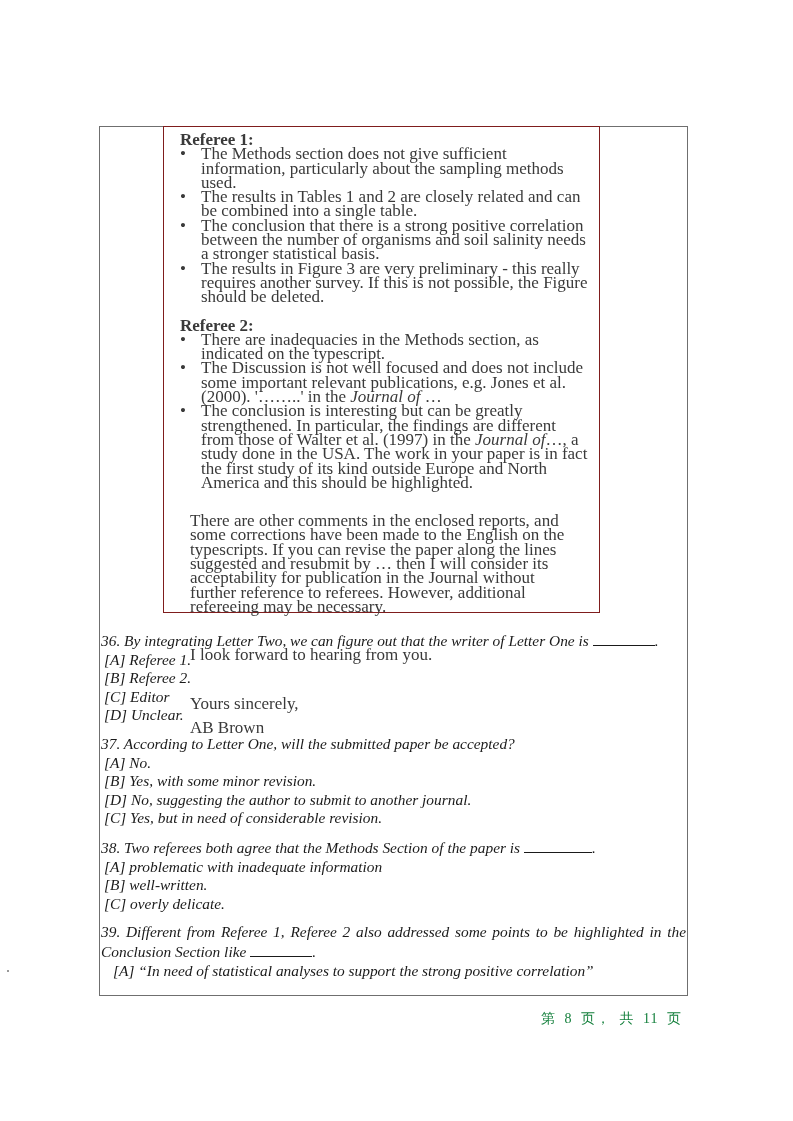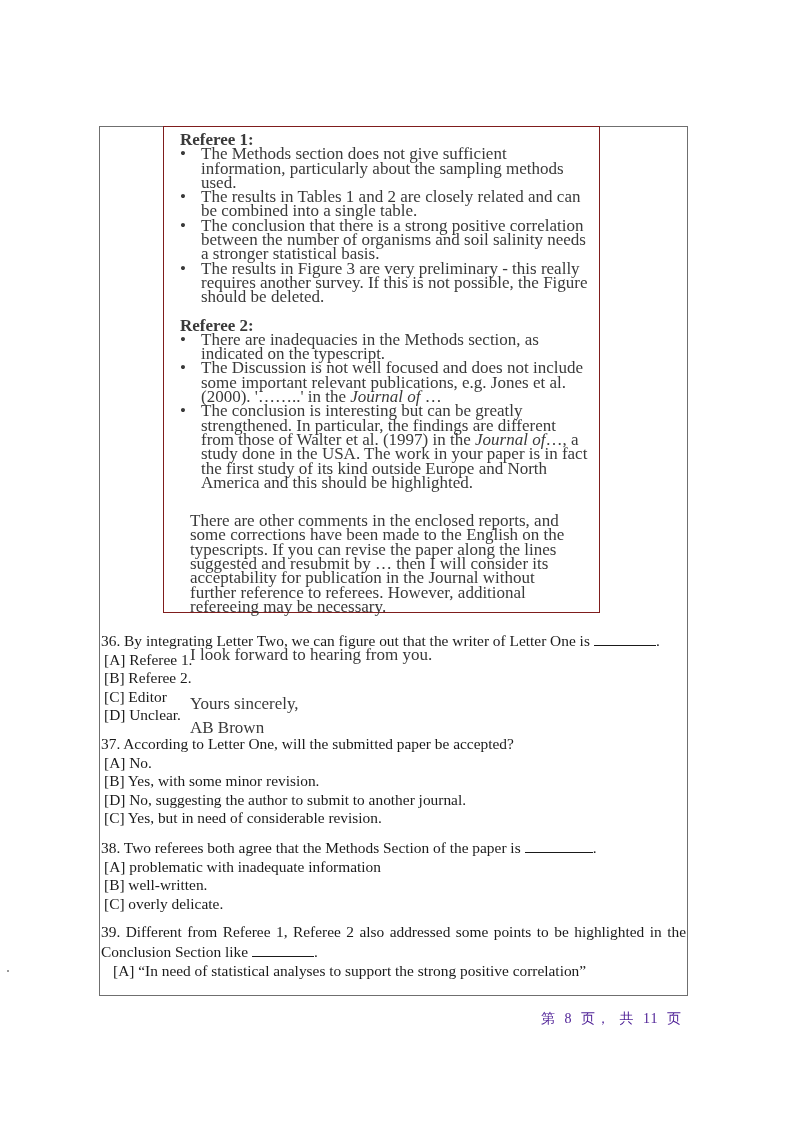--- a/index.html
+++ b/index.html
@@ -37,37 +37,37 @@
     .para { margin: 10px; }
     .questions {
       position: absolute;
       left: 101px; top: 631px;
       width: 585px;
       font-family: "Liberation Serif", serif;
       font-size: 15.4px;
       line-height: 18.6px;
       color: #1a1a1a;
     }
-    .q { margin-bottom: 10px; }
+    .q { margin-bottom: 10px; font-style: italic; }
     .q-stem { text-align: justify; }
     .opt { padding-left: 3px; }
     .opt-tight { padding-left: 12px; }
     .blank {
       display: inline-block;
       border-bottom: 1px solid #1a1a1a;
       width: 62px; height: 14px; margin-left: 4px;
       vertical-align: baseline;
     }
     .blank.b38 { width: 68px; }
     .footer {
       position: absolute;
       left: 541px; top: 1010px;
       font-family: "Liberation Serif", serif;
       font-size: 14px;
-      color: #4c1d95;
+      color: #15803d;
       letter-spacing: 1px;
       word-spacing: 4px;
     }
     .margin-dot {
       position: absolute; left: 7px; top: 970px;
       width: 2px; height: 2px; background: #999;
     }
   </style>
 </head>
 <body>

